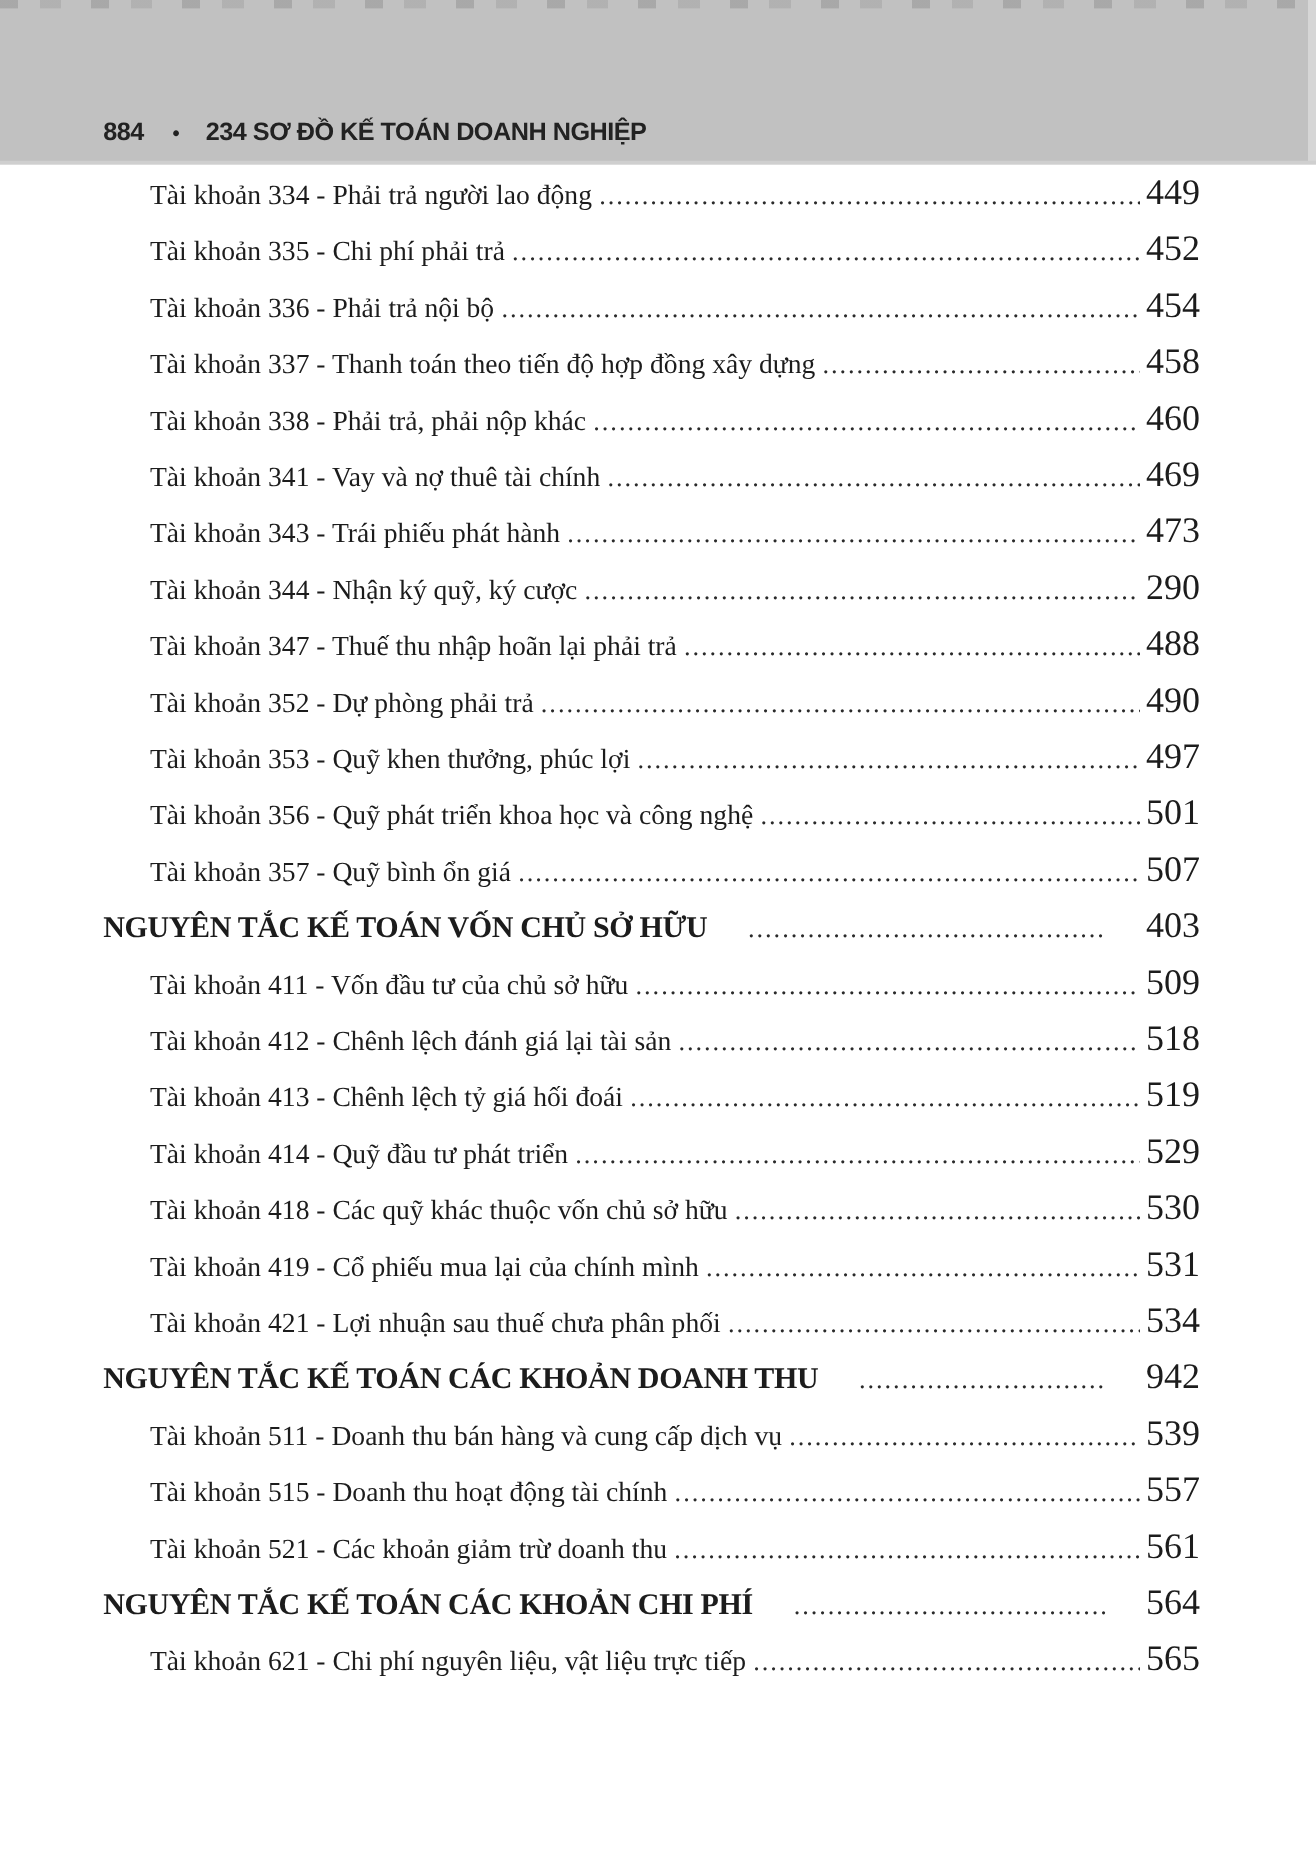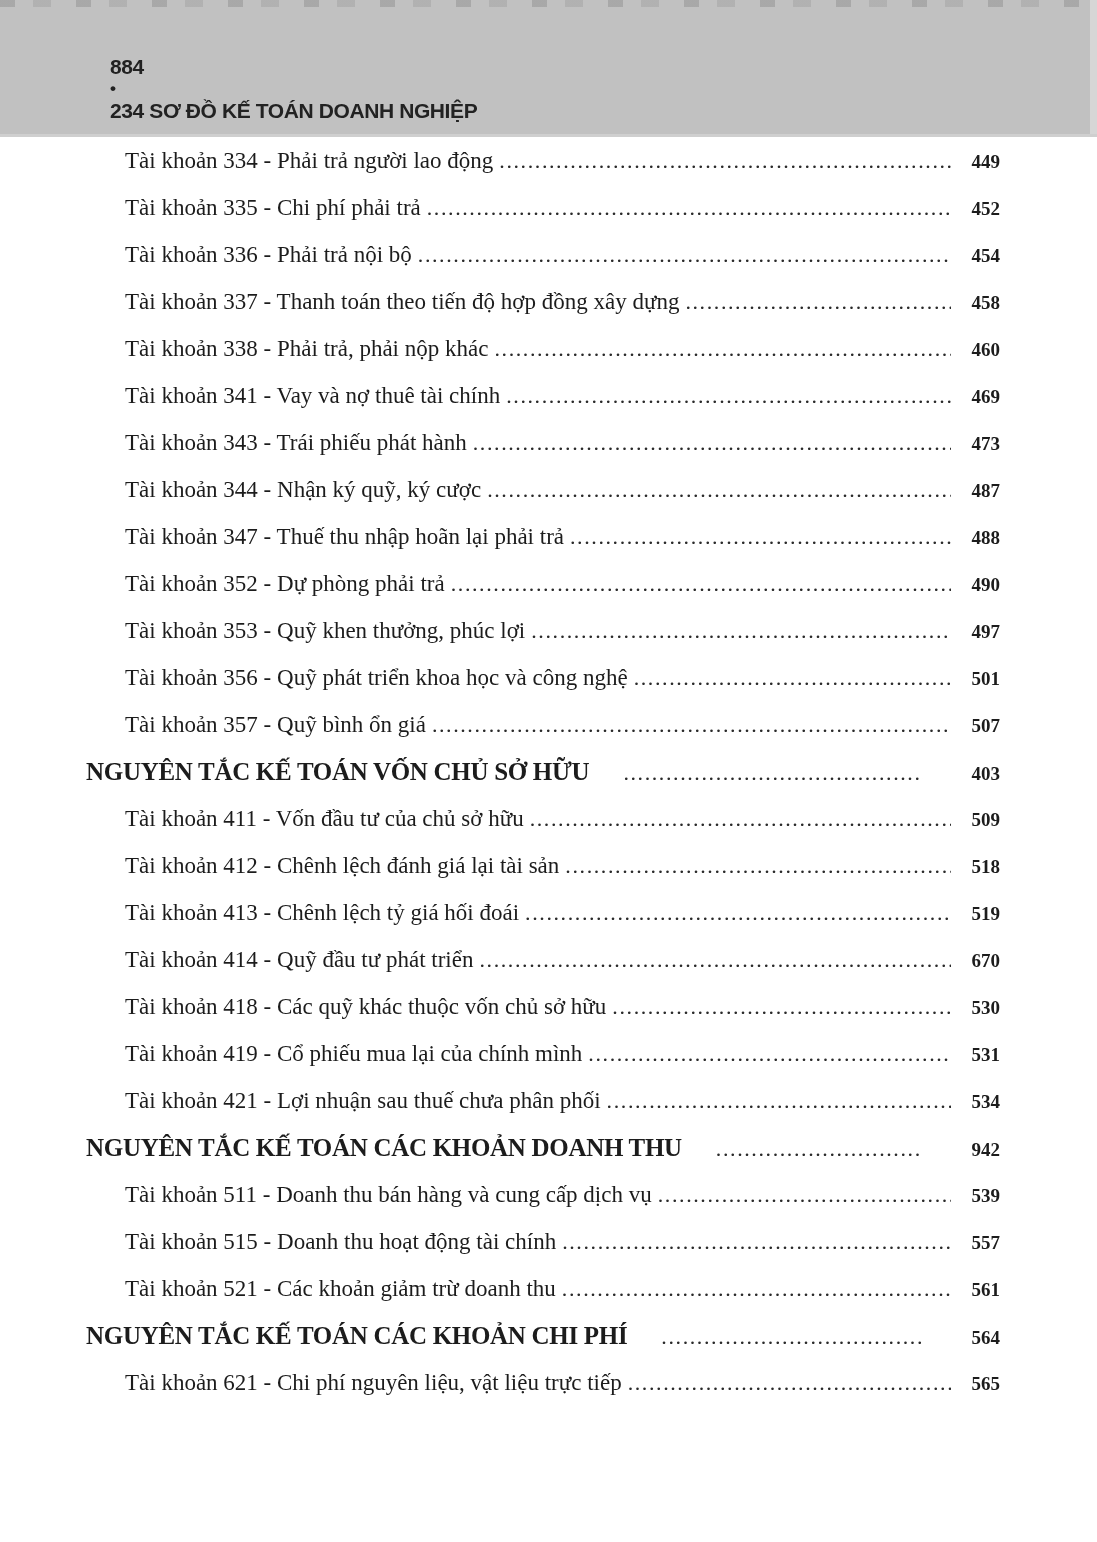--- a/index.html
+++ b/index.html
@@ -42,21 +42,20 @@
     left: 86px;
     bottom: 11px;
     display: flex;
     align-items: baseline;
     font-family: "Liberation Sans", "DejaVu Sans", sans-serif;
     font-weight: bold;
     font-size: 21px;
     letter-spacing: -0.4px;
     color: #222222;
     white-space: nowrap;
-    flex-direction: column;
   }
   .header-sep {
     margin: 0 22px 0 24px;
     font-size: 17px;
   }
   
   .toc {
   }
   .toc-row {
     display: flex;
@@ -92,22 +91,22 @@
     font-size: 22px;
   }
   .dots::after {
     content: "....................................................................................................................................................................................";
     letter-spacing: 1.6px;
   }
   .page-num {
     white-space: nowrap;
     min-width: 44px;
     text-align: right;
-    font-weight: bold;
-    font-size: 19px;
+    font-weight: normal;
+    font-size: 30px;
   }
 </style>
 </head>
 <body>
 
 <div class="page-header">
   <div class="scan-marks"></div>
   <div class="header-right-fade"></div>
   <div class="header-line">
     <span>884</span>
@@ -148,21 +147,21 @@
     <span class="page-num">469</span>
   </div>
     <div class="toc-row entry">
     <span class="label">Tài khoản 343 - Trái phiếu phát hành</span>
     <span class="dots"></span>
     <span class="page-num">473</span>
   </div>
     <div class="toc-row entry">
     <span class="label">Tài khoản 344 - Nhận ký quỹ, ký cược</span>
     <span class="dots"></span>
-    <span class="page-num">487</span>
+    <span class="page-num">290</span>
   </div>
     <div class="toc-row entry">
     <span class="label">Tài khoản 347 - Thuế thu nhập hoãn lại phải trả</span>
     <span class="dots"></span>
     <span class="page-num">488</span>
   </div>
     <div class="toc-row entry">
     <span class="label">Tài khoản 352 - Dự phòng phải trả</span>
     <span class="dots"></span>
     <span class="page-num">490</span>
@@ -198,21 +197,21 @@
     <span class="page-num">518</span>
   </div>
     <div class="toc-row entry">
     <span class="label">Tài khoản 413 - Chênh lệch tỷ giá hối đoái</span>
     <span class="dots"></span>
     <span class="page-num">519</span>
   </div>
     <div class="toc-row entry">
     <span class="label">Tài khoản 414 - Quỹ đầu tư phát triển</span>
     <span class="dots"></span>
-    <span class="page-num">670</span>
+    <span class="page-num">529</span>
   </div>
     <div class="toc-row entry">
     <span class="label">Tài khoản 418 - Các quỹ khác thuộc vốn chủ sở hữu</span>
     <span class="dots"></span>
     <span class="page-num">530</span>
   </div>
     <div class="toc-row entry">
     <span class="label">Tài khoản 419 - Cổ phiếu mua lại của chính mình</span>
     <span class="dots"></span>
     <span class="page-num">531</span>

